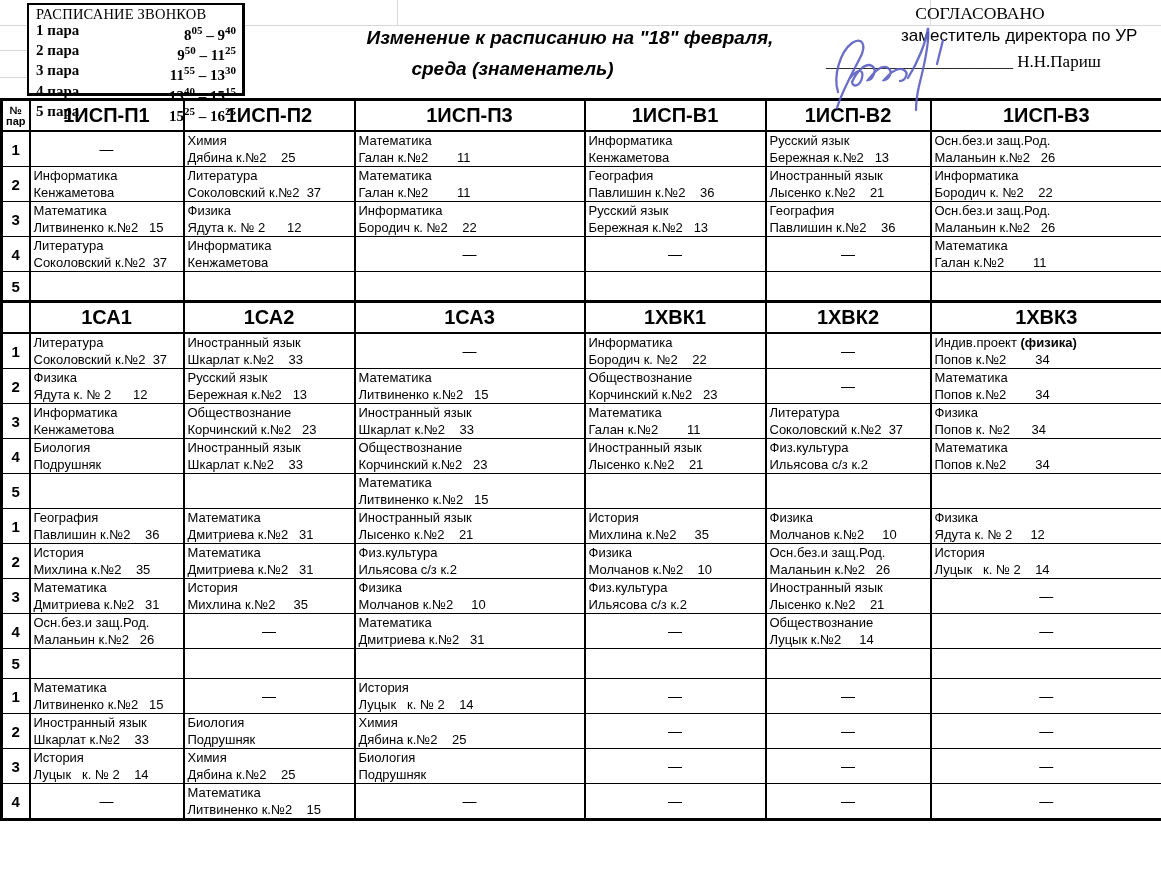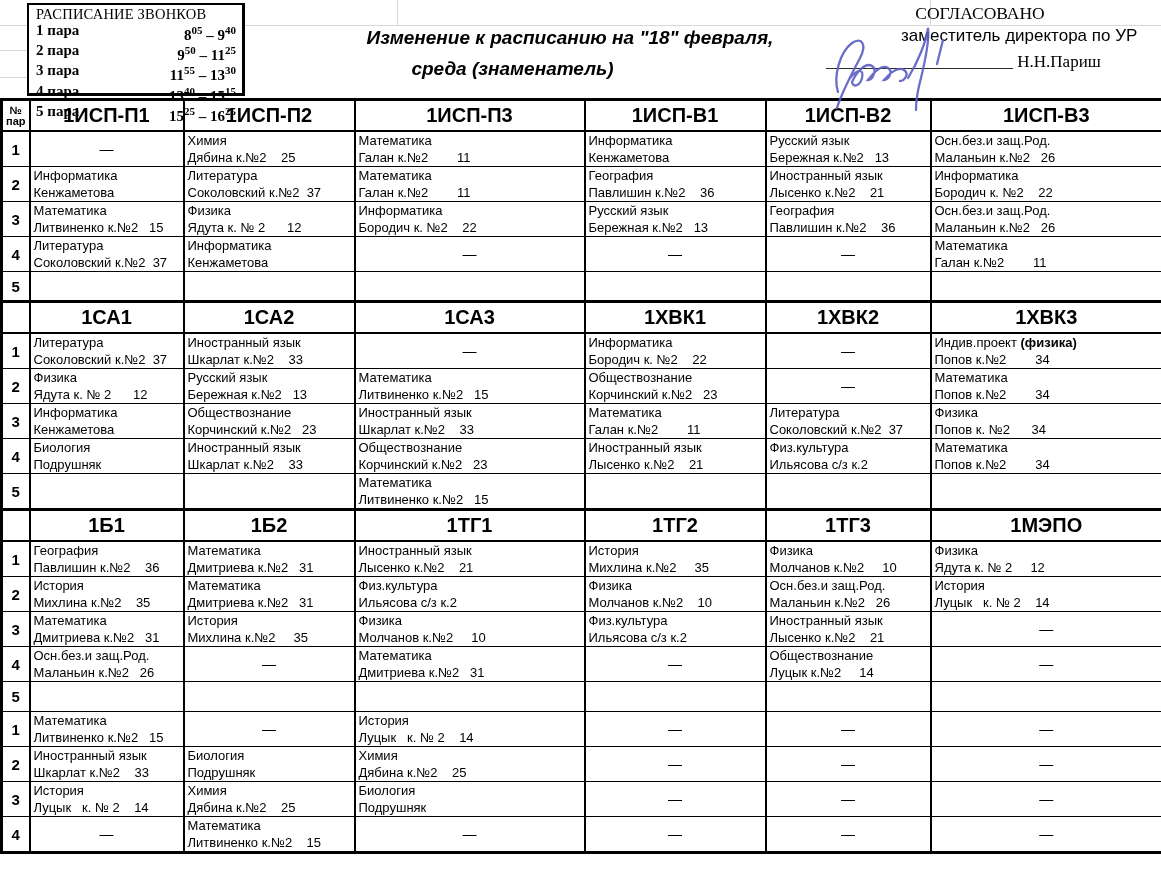--- a/index.html
+++ b/index.html
@@ -338,29 +338,20 @@
           <td class="v cell">&nbsp;</td>
           <td class="v cell">&nbsp;</td>
           <td class="v cell">
             <div class="subj">Математика</div>
             <div class="teach">Литвиненко к.№2   15</div>
           </td>
           <td class="v cell">&nbsp;</td>
           <td class="v cell">&nbsp;</td>
           <td class="v cell">&nbsp;</td>
         </tr>
-        <tr class="sech">
-          <th class="numcol"></th>
-          <th class="v">1Б1</th>
-          <th class="v">1Б2</th>
-          <th class="v">1ТГ1</th>
-          <th class="v">1ТГ2</th>
-          <th class="v">1ТГ3</th>
-          <th class="v">1МЭПО</th>
-        </tr>
         <tr class="r">
           <td class="numcol num">1</td>
           <td class="v cell">
             <div class="subj">География</div>
             <div class="teach">Павлишин к.№2    36</div>
           </td>
           <td class="v cell">
             <div class="subj">Математика</div>
             <div class="teach">Дмитриева к.№2   31</div>
           </td>

